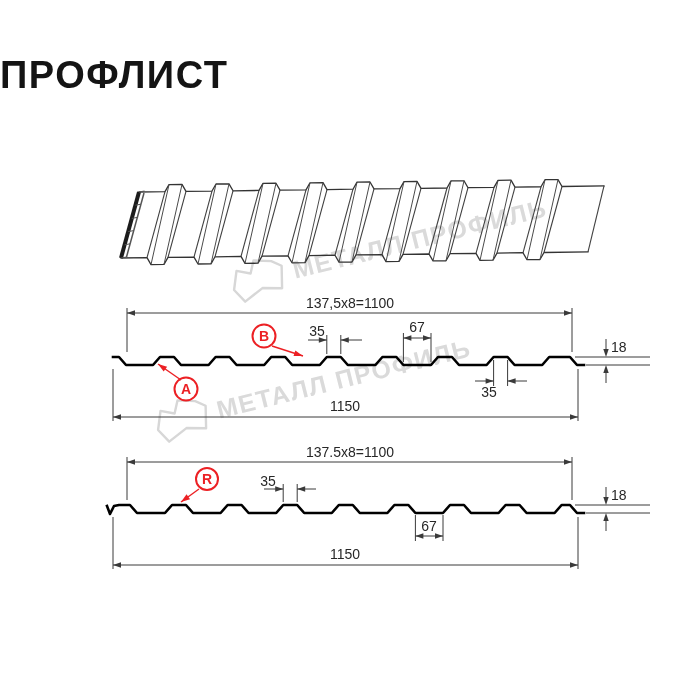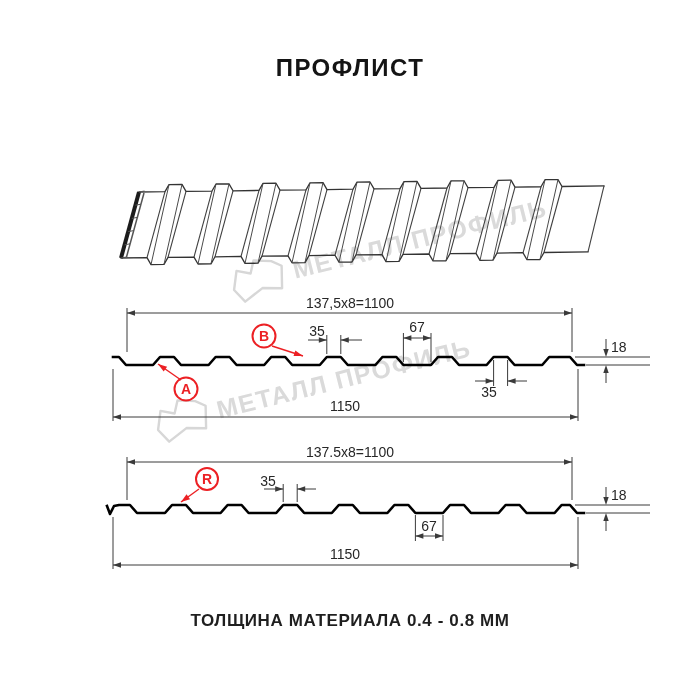--- a/index.html
+++ b/index.html
@@ -1,19 +1,19 @@
 <!DOCTYPE html>
 <html><head>
 <meta charset="utf-8">
 <style>
   html,body{margin:0;padding:0;background:#fff;}
   .page{position:relative;width:700px;height:700px;background:#ffffff;overflow:hidden;
         font-family:"Liberation Sans",sans-serif;}
-  .title{position:absolute;top:54px;left:0;width:700px;text-align:center;
-         font-size:24px;font-weight:bold;letter-spacing:1.5px;color:#141414;}
+  .title{position:absolute;top:54px;left:0;width:700px;text-align:left;
+         font-size:38px;font-weight:bold;letter-spacing:1.5px;color:#141414;}
   .subtitle{position:absolute;top:97px;left:0;width:700px;text-align:center;
             font-size:18px;font-weight:bold;letter-spacing:1px;color:#1c1c1c;}
   .footer{position:absolute;top:611px;left:0;width:700px;text-align:center;
           font-size:17px;font-weight:bold;letter-spacing:0.6px;color:#1f1f1f;}
   svg{position:absolute;top:0;left:0;}
   .dim{font-family:"Liberation Sans",sans-serif;font-size:14px;fill:#272727;}
   .lbl{font-family:"Liberation Sans",sans-serif;font-size:14px;font-weight:bold;fill:#ec2024;}
   .lblc{stroke:#ec2024;stroke-width:2;fill:none;}
   .wm{font-family:"Liberation Sans",sans-serif;font-size:25px;font-weight:bold;
       letter-spacing:1.5px;fill:#dadada;}
@@ -176,14 +176,13 @@
       <text class="dim" x="350" y="457" text-anchor="middle">137.5x8=1100</text>
       <text class="dim" x="268" y="486" text-anchor="middle">35</text>
       <text class="dim" x="429" y="531" text-anchor="middle">67</text>
       <text class="dim" x="611" y="500">18</text>
       <text class="dim" x="345" y="559" text-anchor="middle">1150</text>
       <circle class="lblc" cx="207" cy="479" r="11"></circle>
       <text class="lbl" x="207" y="484" text-anchor="middle">R</text>
     </g>
   </svg>
 
-  <div class="footer">ТОЛЩИНА МАТЕРИАЛА 0.4 - 0.8 ММ</div>
 </div>
 
 </body></html>

